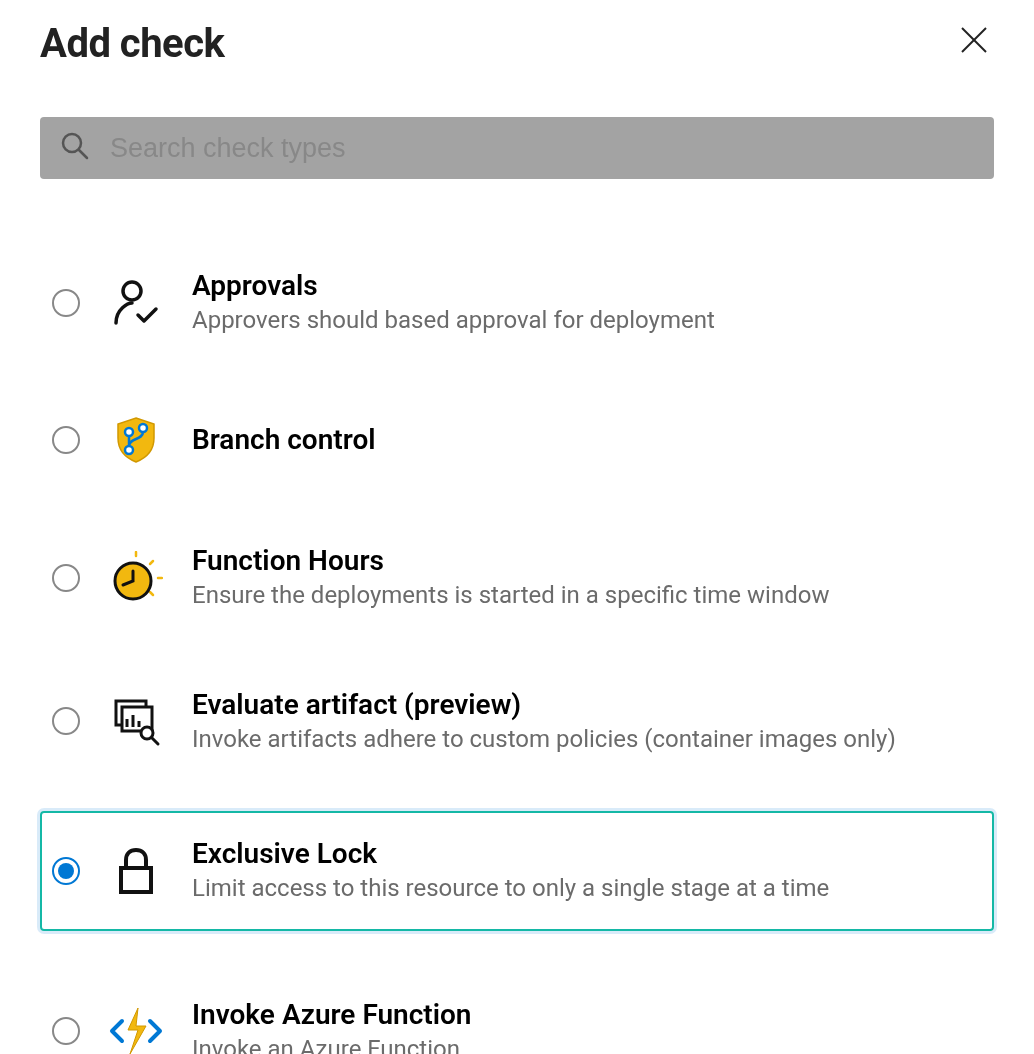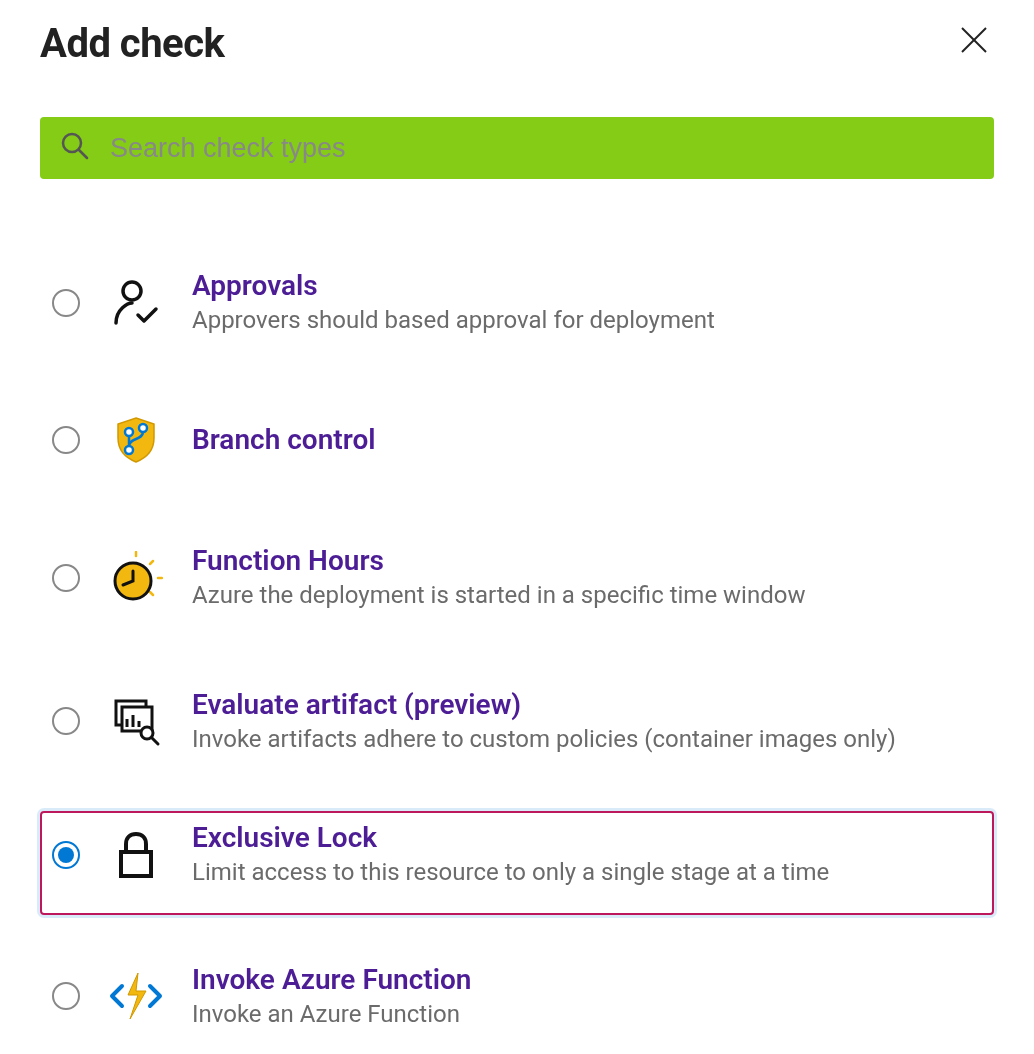--- a/index.html
+++ b/index.html
@@ -26,21 +26,21 @@
   }
   .close-btn {
     width: 40px;
     height: 40px;
     display: flex;
     align-items: center;
     justify-content: center;
     cursor: pointer;
   }
   .search-wrap {
-    background: #84cc16;
+    background: #a3a3a3;
     border-radius: 4px;
     display: flex;
     align-items: center;
     padding: 14px 20px;
     margin-bottom: 70px;
   }
   .search-icon {
     margin-right: 18px;
     color: #555;
     flex-shrink: 0;
@@ -58,24 +58,24 @@
   .check-item {
     display: flex;
     align-items: center;
     padding: 18px 10px;
     border: 2px solid transparent;
     border-radius: 4px;
     margin-bottom: 36px;
     cursor: pointer;
   }
   .check-item.selected {
-    border: 2px solid #be185d;
+    border: 2px solid #14b8a6;
     box-shadow: 0 0 0 3px rgba(0,120,212,0.15);
-    margin-bottom: 28px;
-    padding-top: 8px;
+    margin-bottom: 47px;
+    padding-top: 24px;
     padding-bottom: 24px;
   }
   .radio {
     width: 28px;
     height: 28px;
     border: 2px solid #888;
     border-radius: 50%;
     flex-shrink: 0;
     margin-right: 28px;
     display: flex;
@@ -100,21 +100,21 @@
     flex-shrink: 0;
     margin-right: 28px;
     display: flex;
     align-items: center;
     justify-content: center;
   }
   .check-text { flex: 1; }
   .check-title {
     font-size: 28px;
     font-weight: 600;
-    color: #4c1d95;
+    color: #000000;
     margin-bottom: 2px;
   }
   .check-desc {
     font-size: 24px;
     color: #6b6b6b;
     line-height: 1.35;
   }
 </style>
 </head>
 <body>
@@ -182,21 +182,21 @@
           <line x1="44" y1="10" x2="41" y2="13"></line>
           <line x1="53" y1="27" x2="49" y2="27"></line>
           <line x1="44" y1="44" x2="41" y2="41"></line>
         </g>
         <circle cx="24" cy="30" r="18" fill="#f2b80f" stroke="#111" stroke-width="3"></circle>
         <path d="M24 20 L24 30 L14 34" fill="none" stroke="#111" stroke-width="3" stroke-linecap="round"></path>
       </svg>
     </div>
     <div class="check-text">
       <div class="check-title">Function Hours</div>
-      <div class="check-desc">Azure the deployment is started in a specific time window</div>
+      <div class="check-desc">Ensure the deployments is started in a specific time window</div>
     </div>
   </div>
 
   <div class="check-item">
     <div class="radio"></div>
     <div class="check-icon">
       <svg width="52" height="52" viewBox="0 0 52 52">
         <rect x="6" y="6" width="30" height="24" fill="none" stroke="#111" stroke-width="3"></rect>
         <rect x="12" y="12" width="30" height="24" fill="#fff" stroke="#111" stroke-width="3"></rect>
         <line x1="17" y1="32" x2="17" y2="24" stroke="#111" stroke-width="3"></line>

